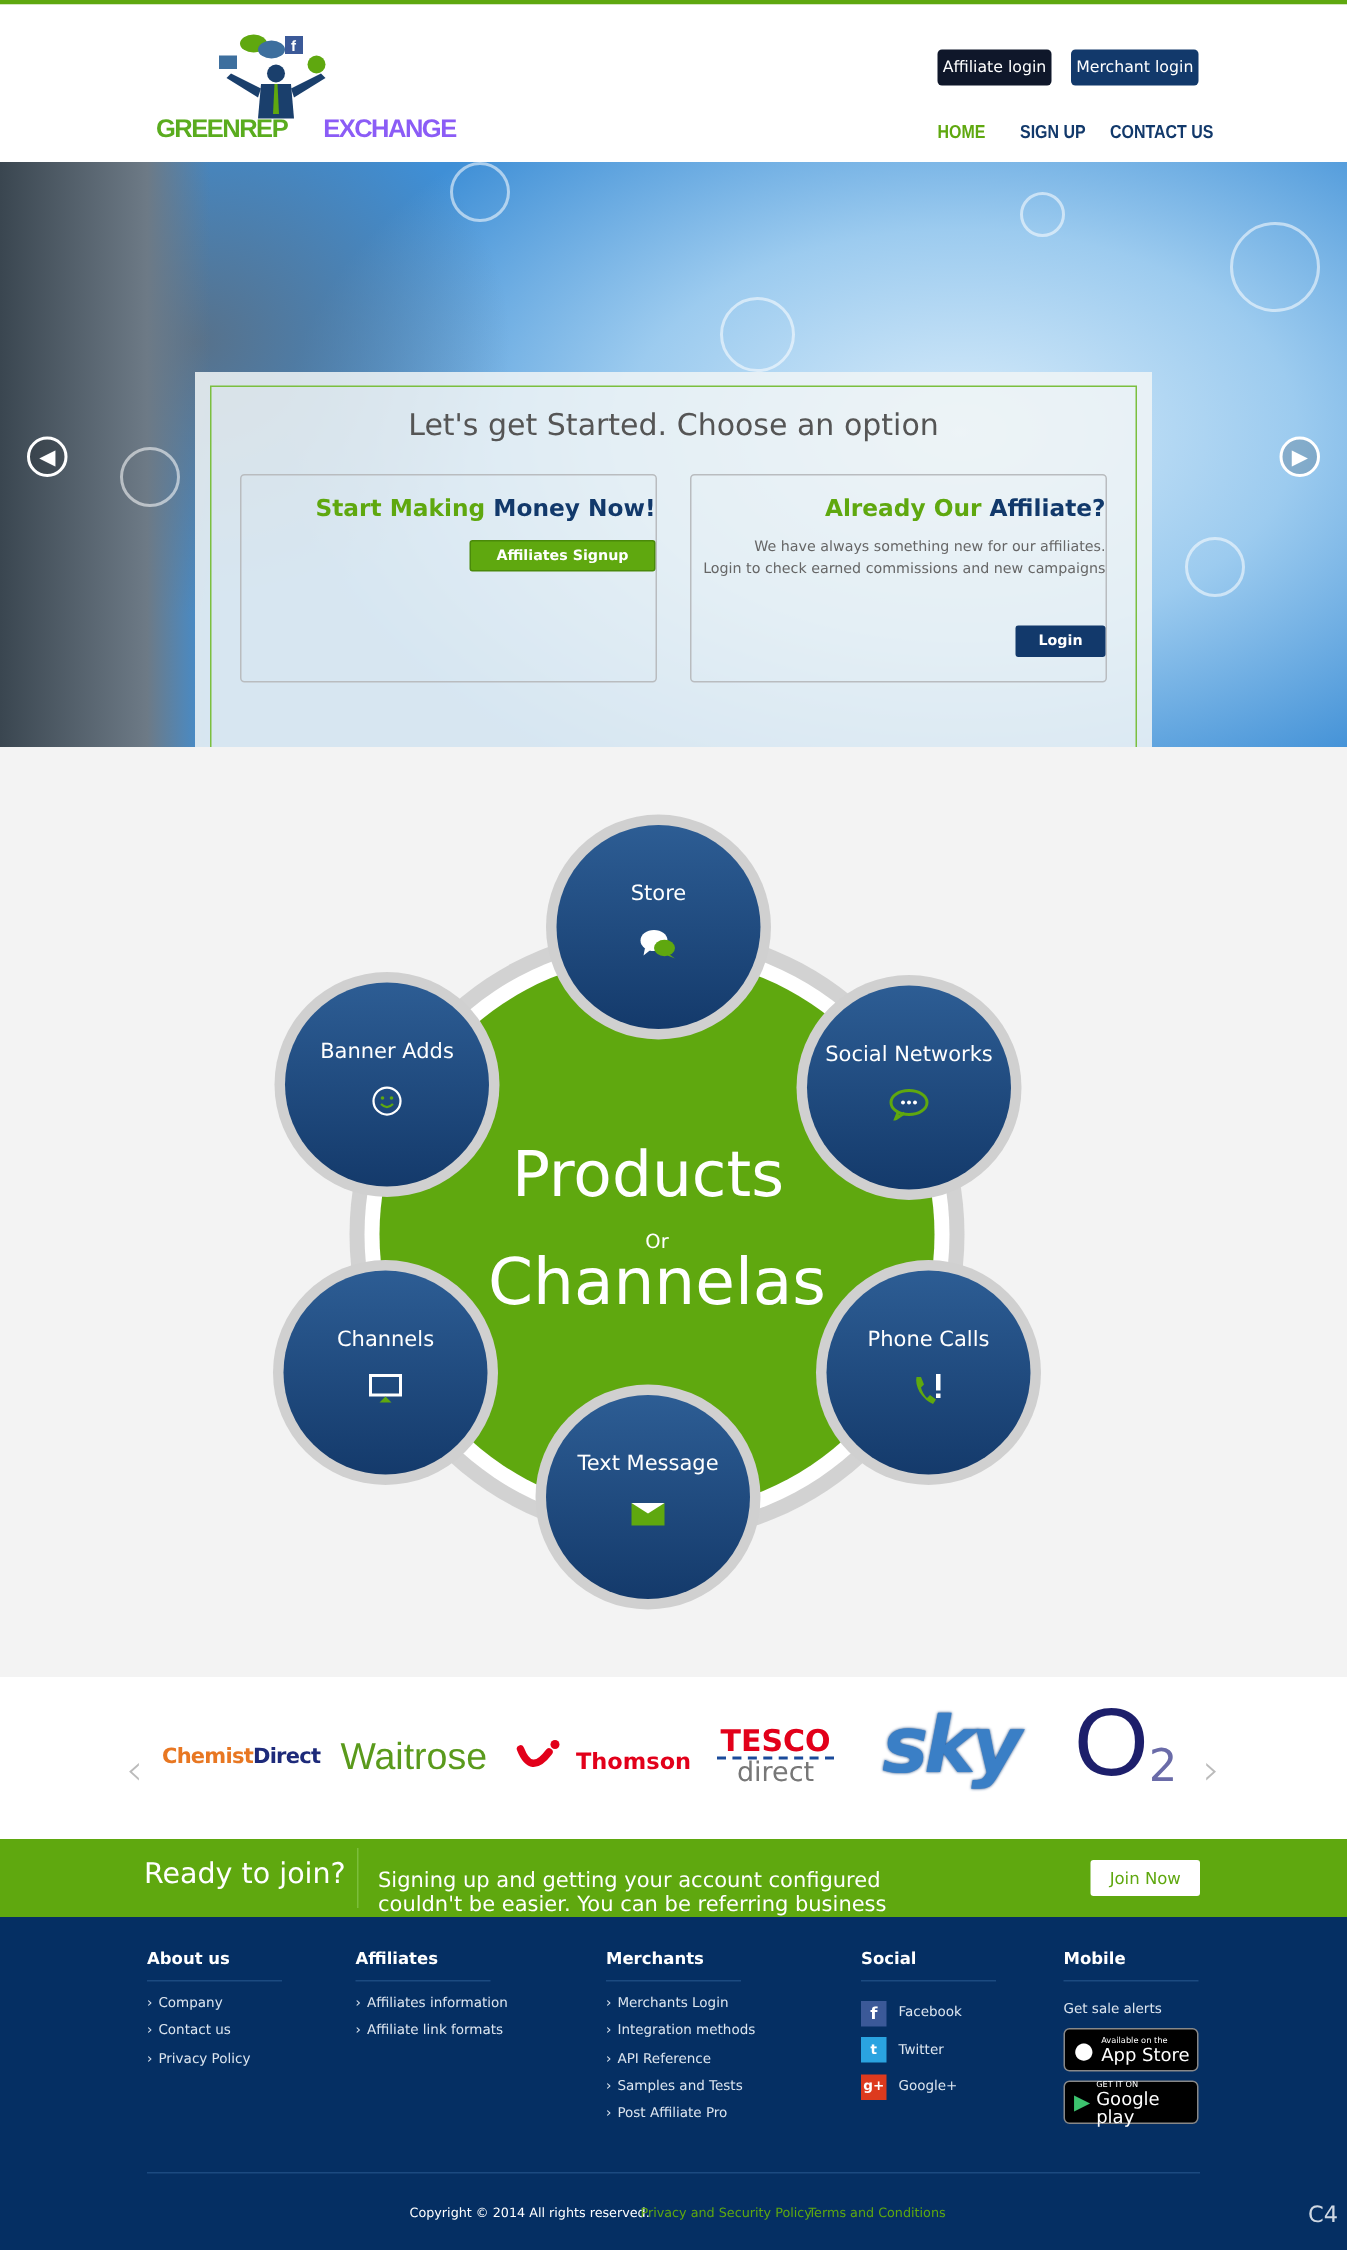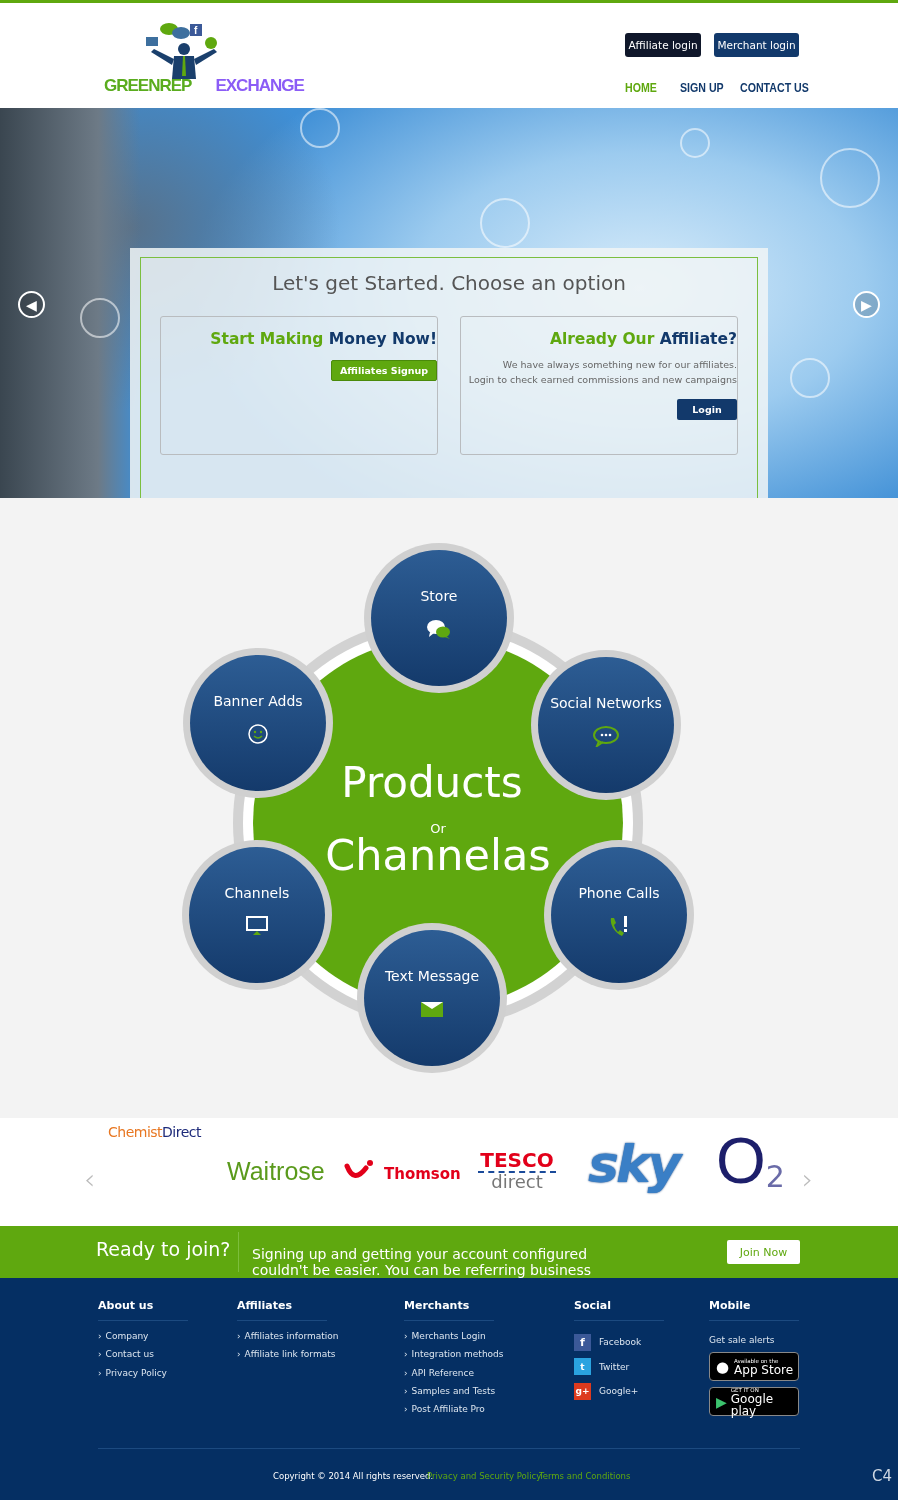--- a/index.html
+++ b/index.html
@@ -31,22 +31,22 @@
 .hero-inner{position:absolute;left:140px;top:149px;width:618px;height:330px;border:1px solid #7bbf3f}
 .hero-title{position:absolute;left:140px;top:163px;width:618px;text-align:center;font-size:20px;color:#555}
 .box{position:absolute;top:208px;width:278px;height:139px;border:1px solid #b9bcbf;border-radius:3px;text-align:right}
 .box.l{left:160px}
 .box.r{left:460px}
 .box h3{font-size:15.5px;font-weight:bold;margin-top:13px}
 .box h3 .g{color:#5fa80f}
 .box h3 .b{color:#12396b}
 .box p{font-size:9.5px;color:#666;line-height:15px;margin-top:9px}
 .box .btn{display:inline-flex;align-items:center;justify-content:center;font-size:9.5px;color:#fff;font-weight:bold;border-radius:2px;height:21px}
-.box.l .btn{background:#5fa80f;width:106px;margin-top:12px;border:1px solid #4a8a0a}
-.box.r .btn{background:#12396b;width:60px;margin-top:12px}
+.box.l .btn{background:#5fa80f;width:124px;margin-top:12px;border:1px solid #4a8a0a}
+.box.r .btn{background:#12396b;width:60px;margin-top:30px}
 
 .diagram{position:absolute;left:0;top:498px;width:898px;height:620px;background:#f3f3f3}
 .ring{position:absolute;left:233px;top:618px;width:410px;height:410px;border-radius:50%;background:#d2d2d2}
 .ring2{position:absolute;left:243px;top:628px;width:390px;height:390px;border-radius:50%;background:#fff}
 .core{position:absolute;left:253px;top:638px;width:370px;height:370px;border-radius:50%;background:#5fa80f}
 .ctext{position:absolute;color:#fff;text-align:center;width:300px}
 .ctext.p{left:282px;top:758px;font-size:42px}
 .ctext.o{left:288px;top:821px;font-size:13px}
 .ctext.c{left:288px;top:826px;font-size:43px}
 .node{position:absolute;width:150px;height:150px;border-radius:50%;background:#d0d0d0;display:flex;align-items:center;justify-content:center}
@@ -217,21 +217,21 @@
           <rect x="1" y="2" width="22" height="15" fill="#5fa80f"></rect>
           <path d="M1 2 L12 9 L23 2Z" fill="#fff"></path>
         </svg>
       </div>
     </div>
 </div>
 
 <section class="brands"></section>
 <div class="bar" style="left:84px">‹</div>
 <div class="bar" style="left:802px">›</div>
-<div class="brand" style="left:108px;top:1124px;font-size:14px;font-weight:normal;letter-spacing:-.5px"><span style="color:#e87722">Chemist</span><span style="color:#1d2a7a">Direct</span></div>
+<div class="brand" style="left:108px;top:1163px;font-size:14px;font-weight:bold;letter-spacing:-.5px"><span style="color:#e87722">Chemist</span><span style="color:#1d2a7a">Direct</span></div>
 <div class="brand" style="left:227px;top:1157px;font-size:25px;color:#5a9a1c;font-family:'Liberation Sans',sans-serif">Waitrose</div>
 <div class="brand" style="left:344px;top:1158px;display:flex;align-items:center">
   <svg width="34" height="26">
       <path d="M3 8 Q10 26 22 10" stroke="#e2001a" stroke-width="5" fill="none" stroke-linecap="round"></path>
       <circle cx="26" cy="5" r="3" fill="#e2001a"></circle>
     </svg>
   <span style="color:#e2001a;font-weight:bold;font-size:15px;margin-left:6px;margin-top:6px">Thomson</span>
 </div>
 <div class="brand" style="left:476px;top:1150px;text-align:center;width:82px">
   <div style="color:#e2001a;font-weight:bold;font-size:20px;line-height:20px">TESCO</div>

